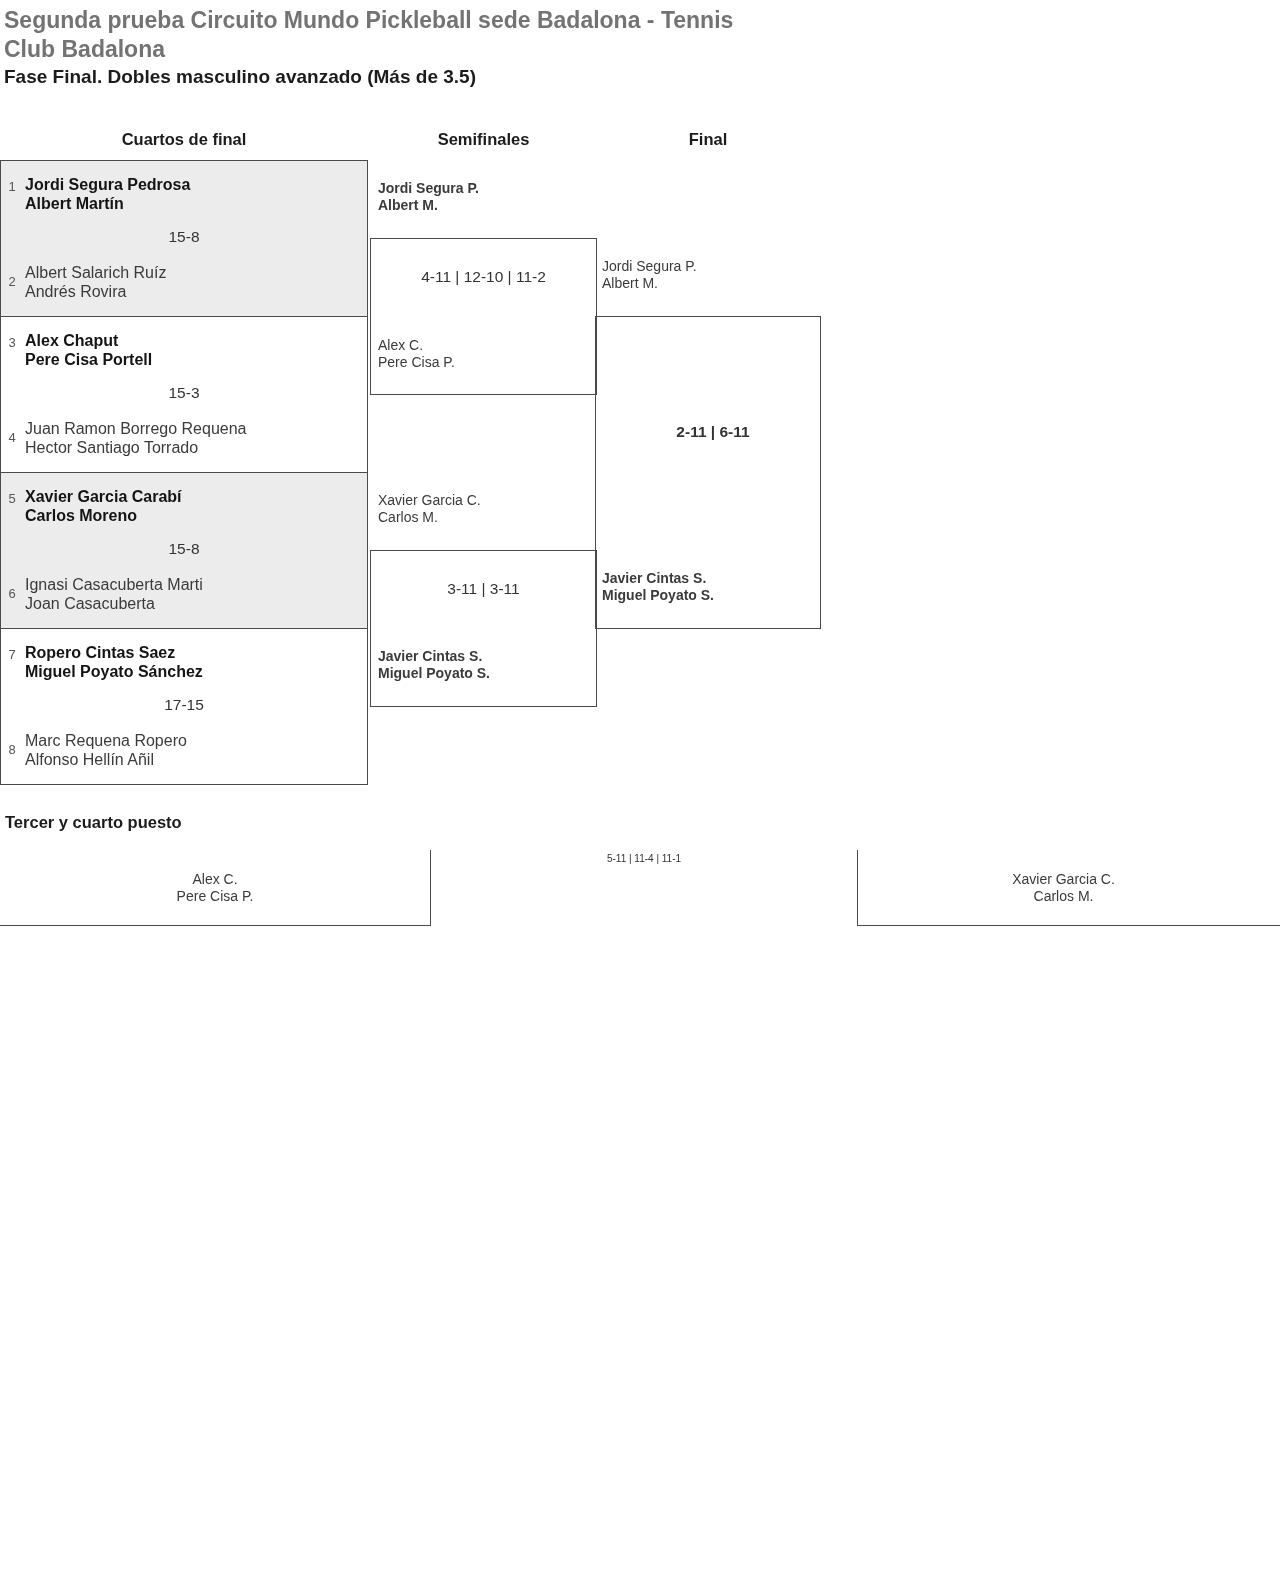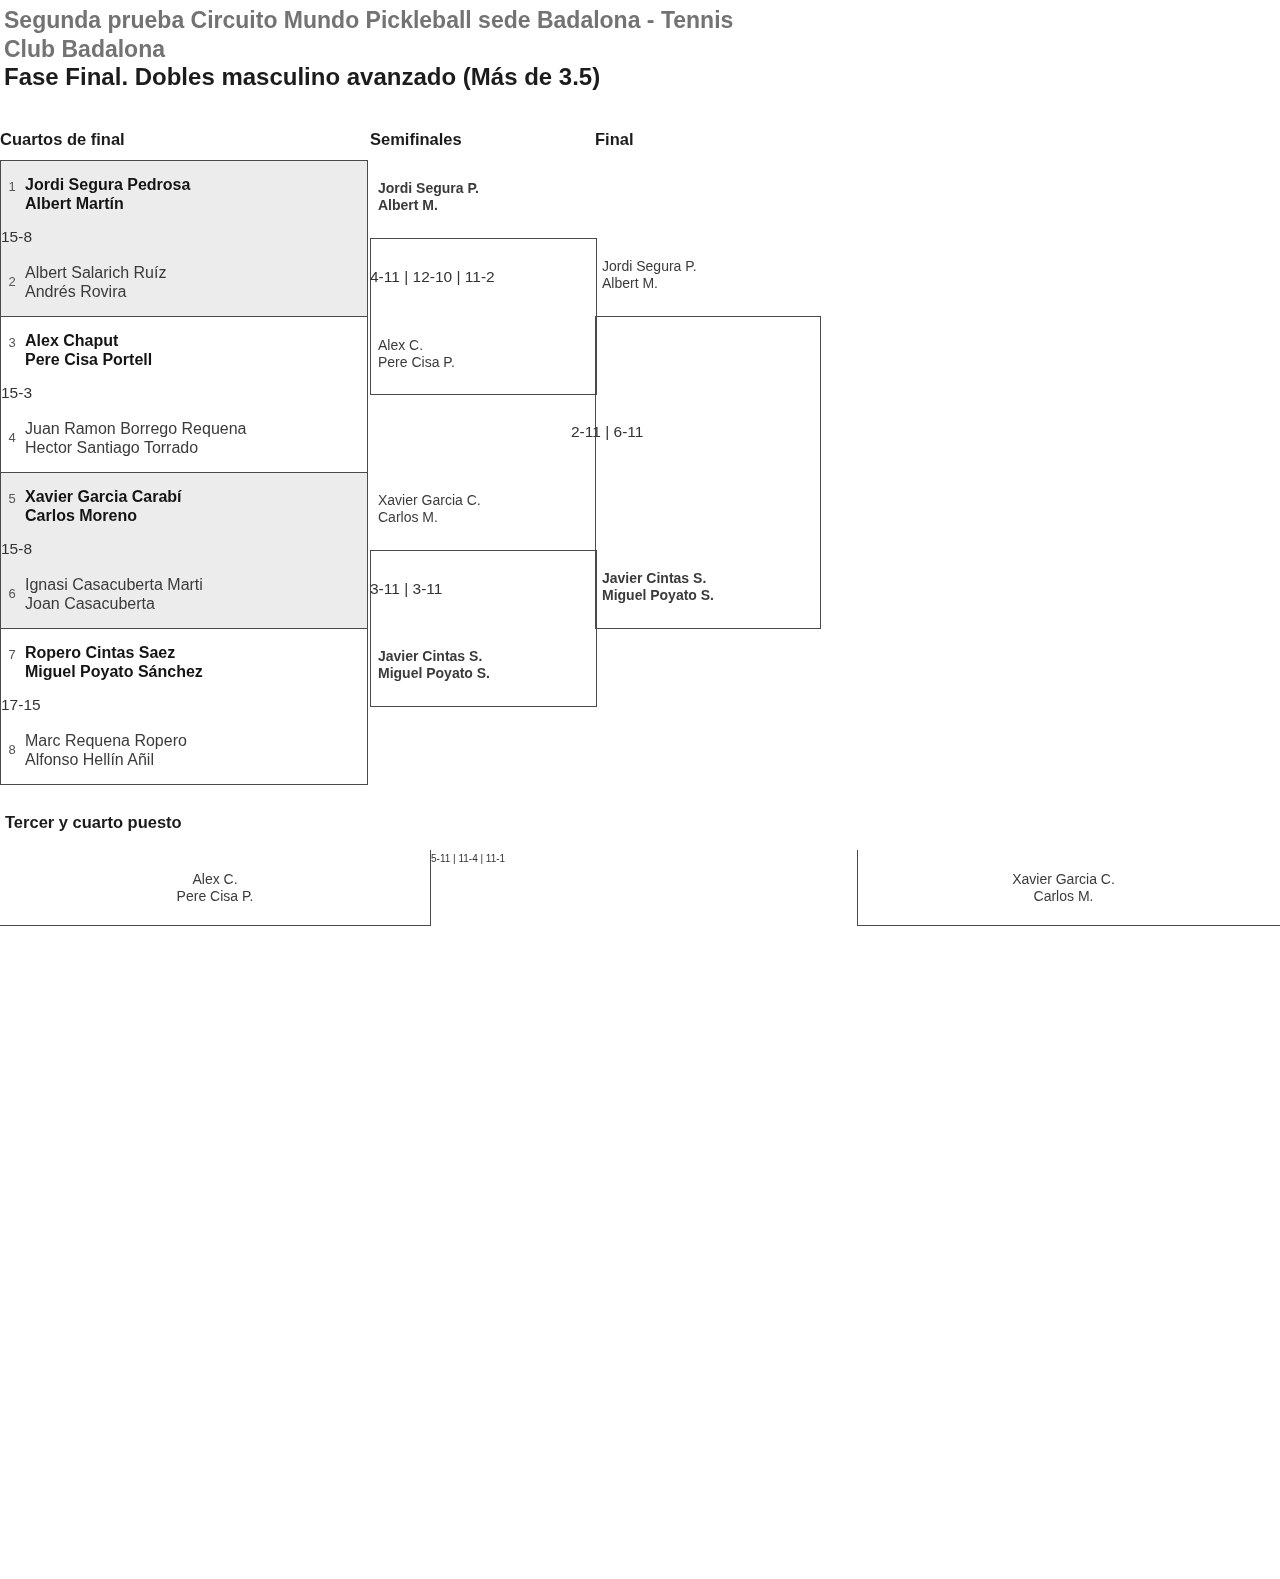--- a/index.html
+++ b/index.html
@@ -3,64 +3,64 @@
 <meta charset="utf-8">
 <style>
   html,body{margin:0;padding:0;background:#fff;}
   .page{
     position:relative;width:1280px;height:1579px;background:#ffffff;overflow:hidden;
     font-family:"Liberation Sans","DejaVu Sans",sans-serif;color:#1c1c1c;
   }
   
   .title-line{position:relative;font-size:23px;line-height:29px;font-weight:700;color:#737373;white-space:nowrap;}
   .title-wrap{position:absolute;left:4px;top:6px;}
-  .subtitle{position:absolute;left:4px;top:64px;font-size:24px;line-height:26px;font-weight:700;color:#1c1c1c;white-space:nowrap;}
+  .subtitle{position:absolute;left:4px;top:64px;font-size:19px;line-height:26px;font-weight:700;color:#1c1c1c;white-space:nowrap;}
   
   .logo{position:absolute;left:1050px;top:8px;width:225px;height:92px;display:block;text-decoration:none;cursor:pointer;}
   .dot{position:absolute;border-radius:50%;}
   .dot-blue-sm{left:13px;top:23px;width:10px;height:10px;background:#2ba7e0;}
   .dot-green-lg{left:35px;top:13px;width:25px;height:25px;background:#7cbe2f;}
   .dot-orange{left:19px;top:36px;width:18px;height:18px;background:#e96a1c;}
   .dot-green-xs{left:37px;top:36px;width:7px;height:7px;background:#7cbe2f;}
   .dot-blue-lg{left:2px;top:52px;width:21px;height:21px;background:#2ba7e0;}
   .dot-green-sm{left:35px;top:57px;width:12px;height:12px;background:#7cbe2f;}
   .logo-text{position:absolute;left:54px;top:18px;font-size:54px;font-weight:700;color:#7cbe2f;
     letter-spacing:-2px;transform:scaleX(.88);transform-origin:left center;line-height:60px;}
   
-  .round-header{position:absolute;top:130px;font-size:16.5px;line-height:18px;font-weight:700;color:#1c1c1c;white-space:nowrap;}
+  .round-header{position:absolute;top:130px;font-size:16.5px;line-height:18px;font-weight:700;text-align:center;color:#1c1c1c;white-space:nowrap;}
   .rh1{left:0;width:368px;}
   .rh2{left:370px;width:227px;}
   .rh3{left:595px;width:226px;}
   
   .match{position:absolute;left:0;width:368px;height:157px;border:1px solid #4a4a4a;box-sizing:border-box;background:#ffffff;}
   .match.gray{background:#ececec;}
   .qf1{top:160px;} .qf2{top:316px;} .qf3{top:472px;} .qf4{top:628px;}
   .team{position:absolute;left:24px;font-size:16px;line-height:19px;color:#3b3b3b;white-space:nowrap;margin-top:7px;}
   .team-top{top:7px;}
   .team-bot{bottom:15px;}
   .bold{font-weight:700;color:#141414;}
   .seed{position:absolute;left:2px;width:18px;text-align:center;font-size:13px;color:#555;height:38px;line-height:38px;}
   .seed-t{top:7px;} .seed-b{bottom:15px;}
-  .score{position:absolute;text-align:left;font-size:15.5px;color:#333;white-space:nowrap;}
+  .score{position:absolute;text-align:center;font-size:15.5px;color:#333;white-space:nowrap;}
   .qf-score{left:0;right:0;top:67px;}
   
   .rbox{position:absolute;border:1px solid #4a4a4a;box-sizing:border-box;background:transparent;}
   .sf1{left:370px;top:238px;width:227px;height:157px;}
   .sf2{left:370px;top:550px;width:227px;height:157px;}
   .fin{left:595px;top:316px;width:226px;height:313px;}
   .lbl{position:absolute;font-size:14px;line-height:17px;color:#3b3b3b;white-space:nowrap;}
   .sf1-top{left:378px;top:180px;}
   .sf1-bot{left:378px;top:337px;}
   .sf2-top{left:378px;top:492px;}
   .sf2-bot{left:378px;top:648px;}
   .fin-top{left:602px;top:258px;}
   .fin-bot{left:602px;top:570px;}
   .sf1-score{left:370px;width:227px;top:268px;}
   .sf2-score{left:370px;width:227px;top:580px;}
-  .fin-score{left:571px;width:236px;top:423px;}
+  .fin-score{left:595px;width:236px;top:423px;font-weight:bold;}
   
   .tp-heading{position:absolute;left:5px;top:812px;font-size:16.5px;line-height:20px;font-weight:700;color:#1c1c1c;white-space:nowrap;}
   .tp-line{position:absolute;background:#4a4a4a;}
   .tp-bottom-left{left:0;top:925px;width:431px;height:1px;}
   .tp-riser-left{left:430px;top:850px;width:1px;height:75px;}
   .tp-bottom-right{left:857px;top:925px;width:423px;height:1px;}
   .tp-riser-right{left:857px;top:850px;width:1px;height:75px;}
   .tp-team{position:absolute;text-align:center;font-size:14px;line-height:17px;color:#3b3b3b;white-space:nowrap;}
   .tp-team-left{left:0;width:430px;top:871px;}
   .tp-team-right{left:857px;width:413px;top:871px;}

